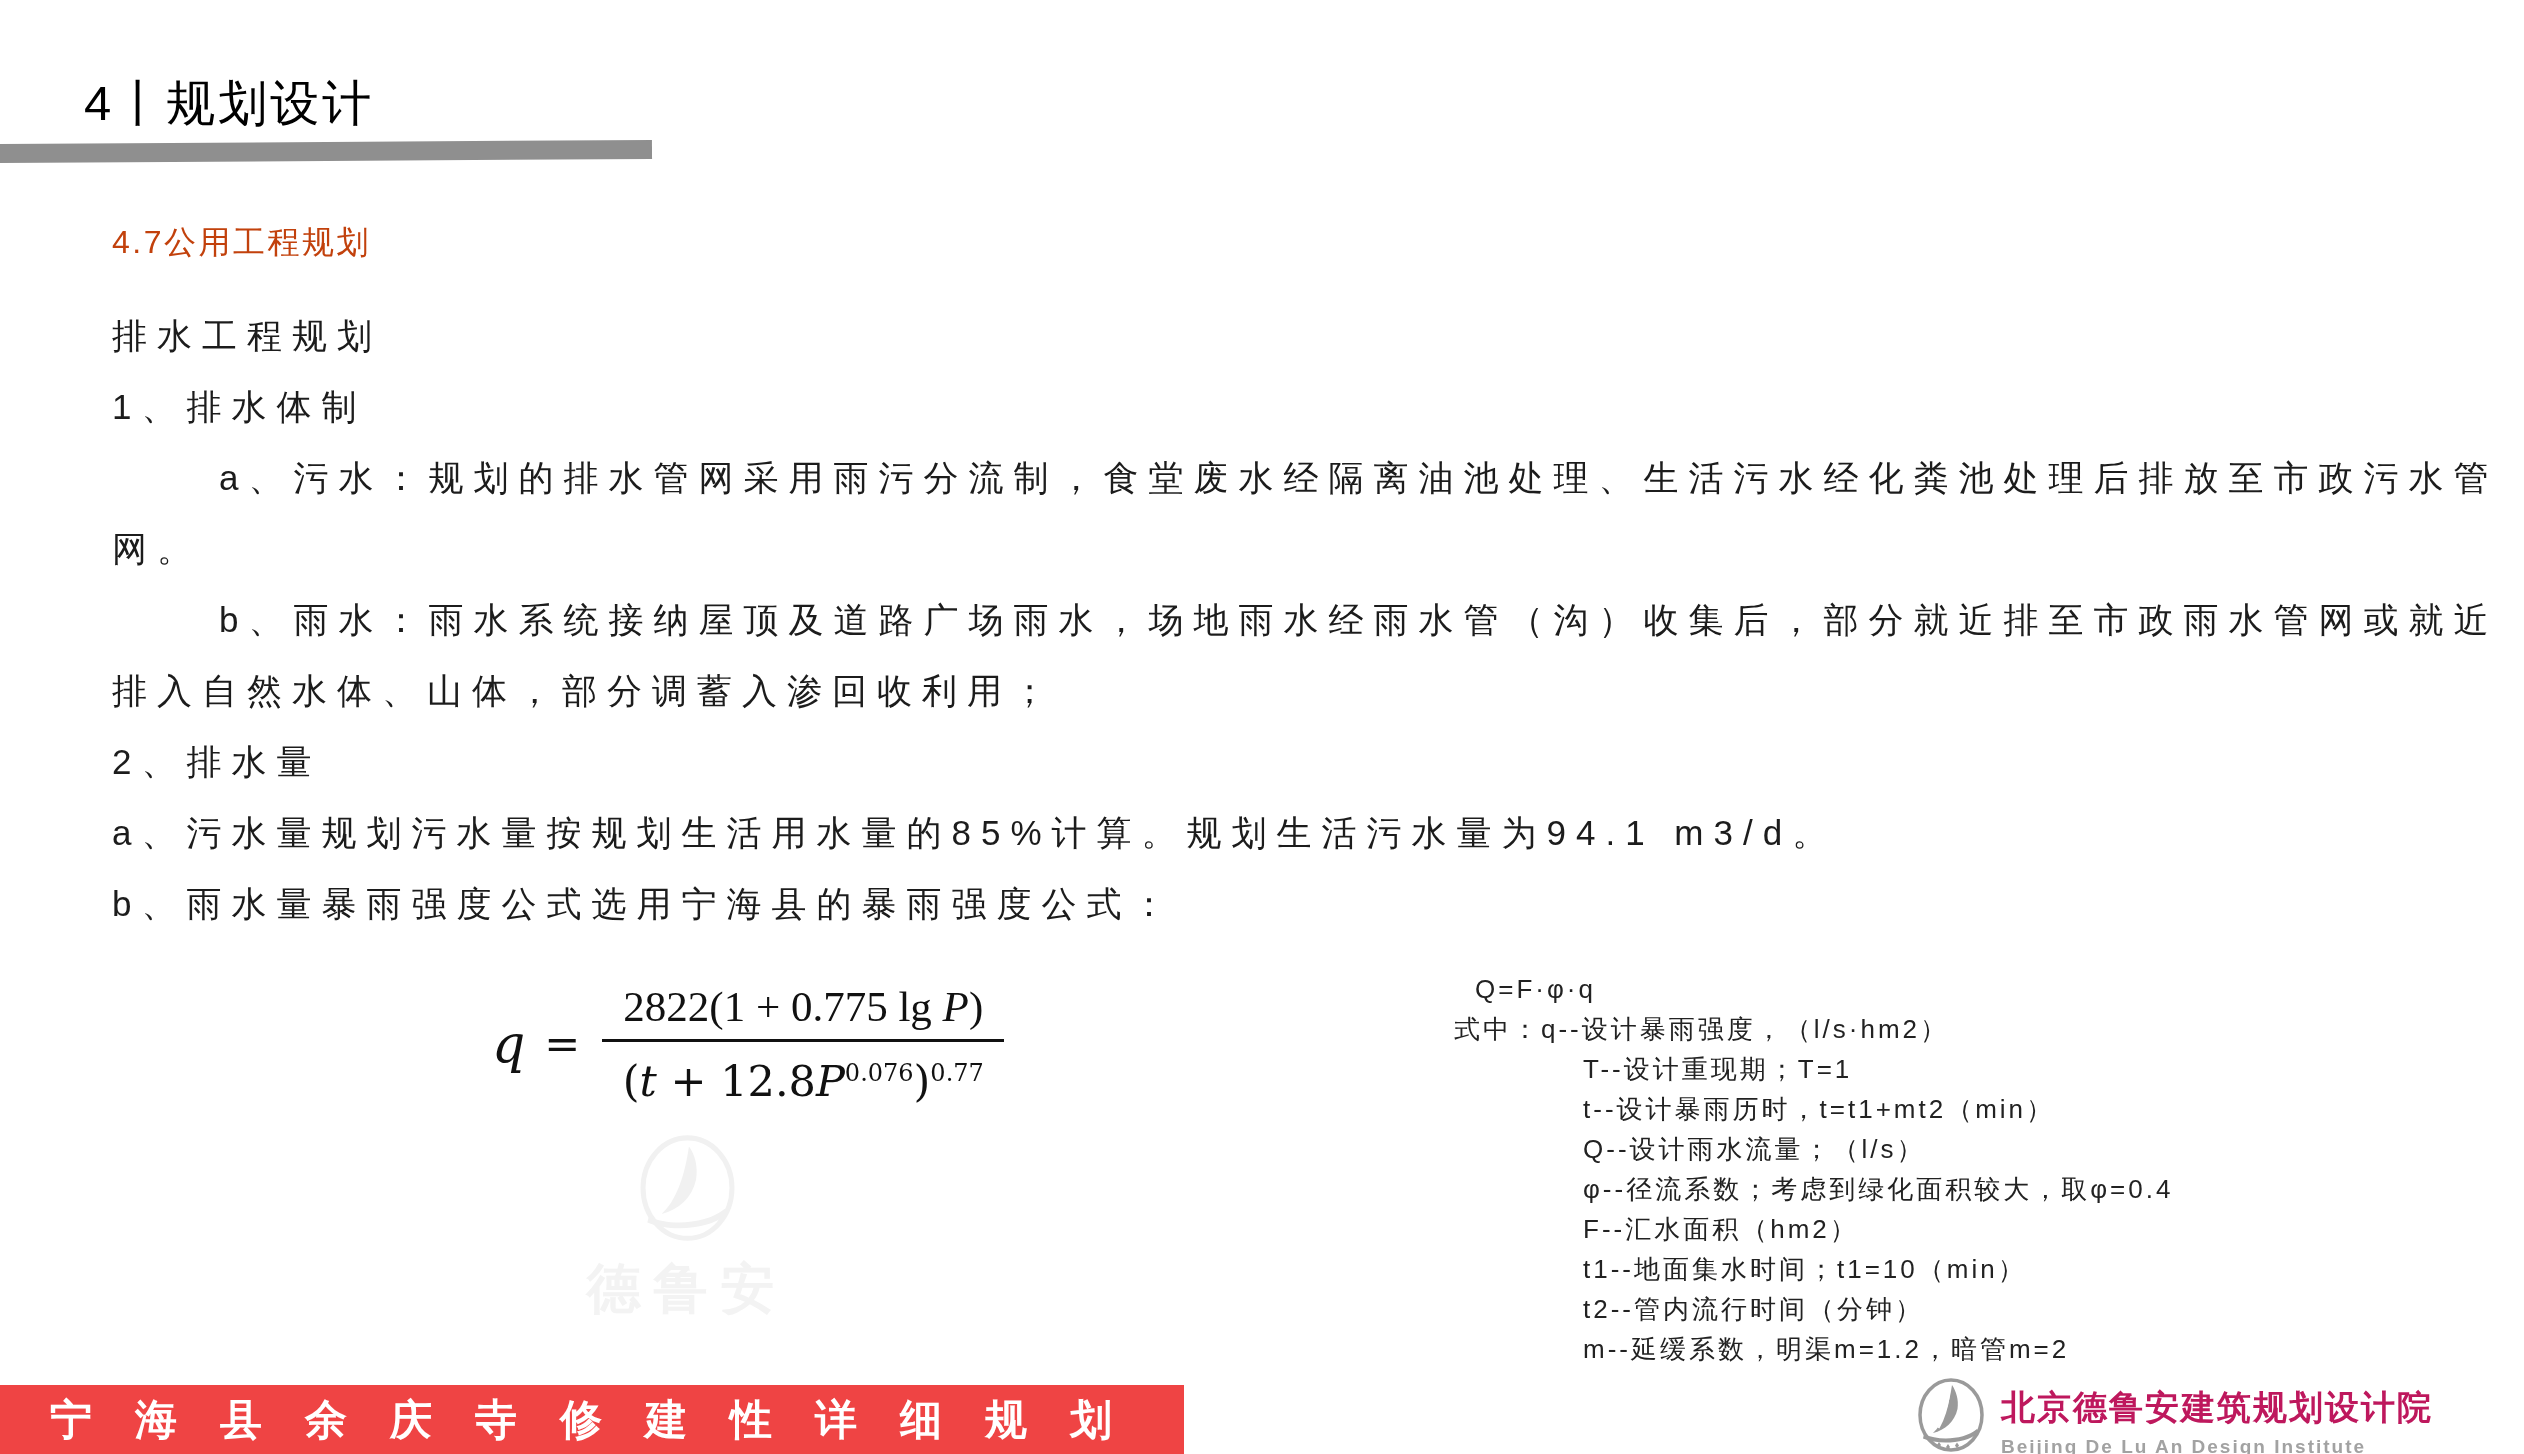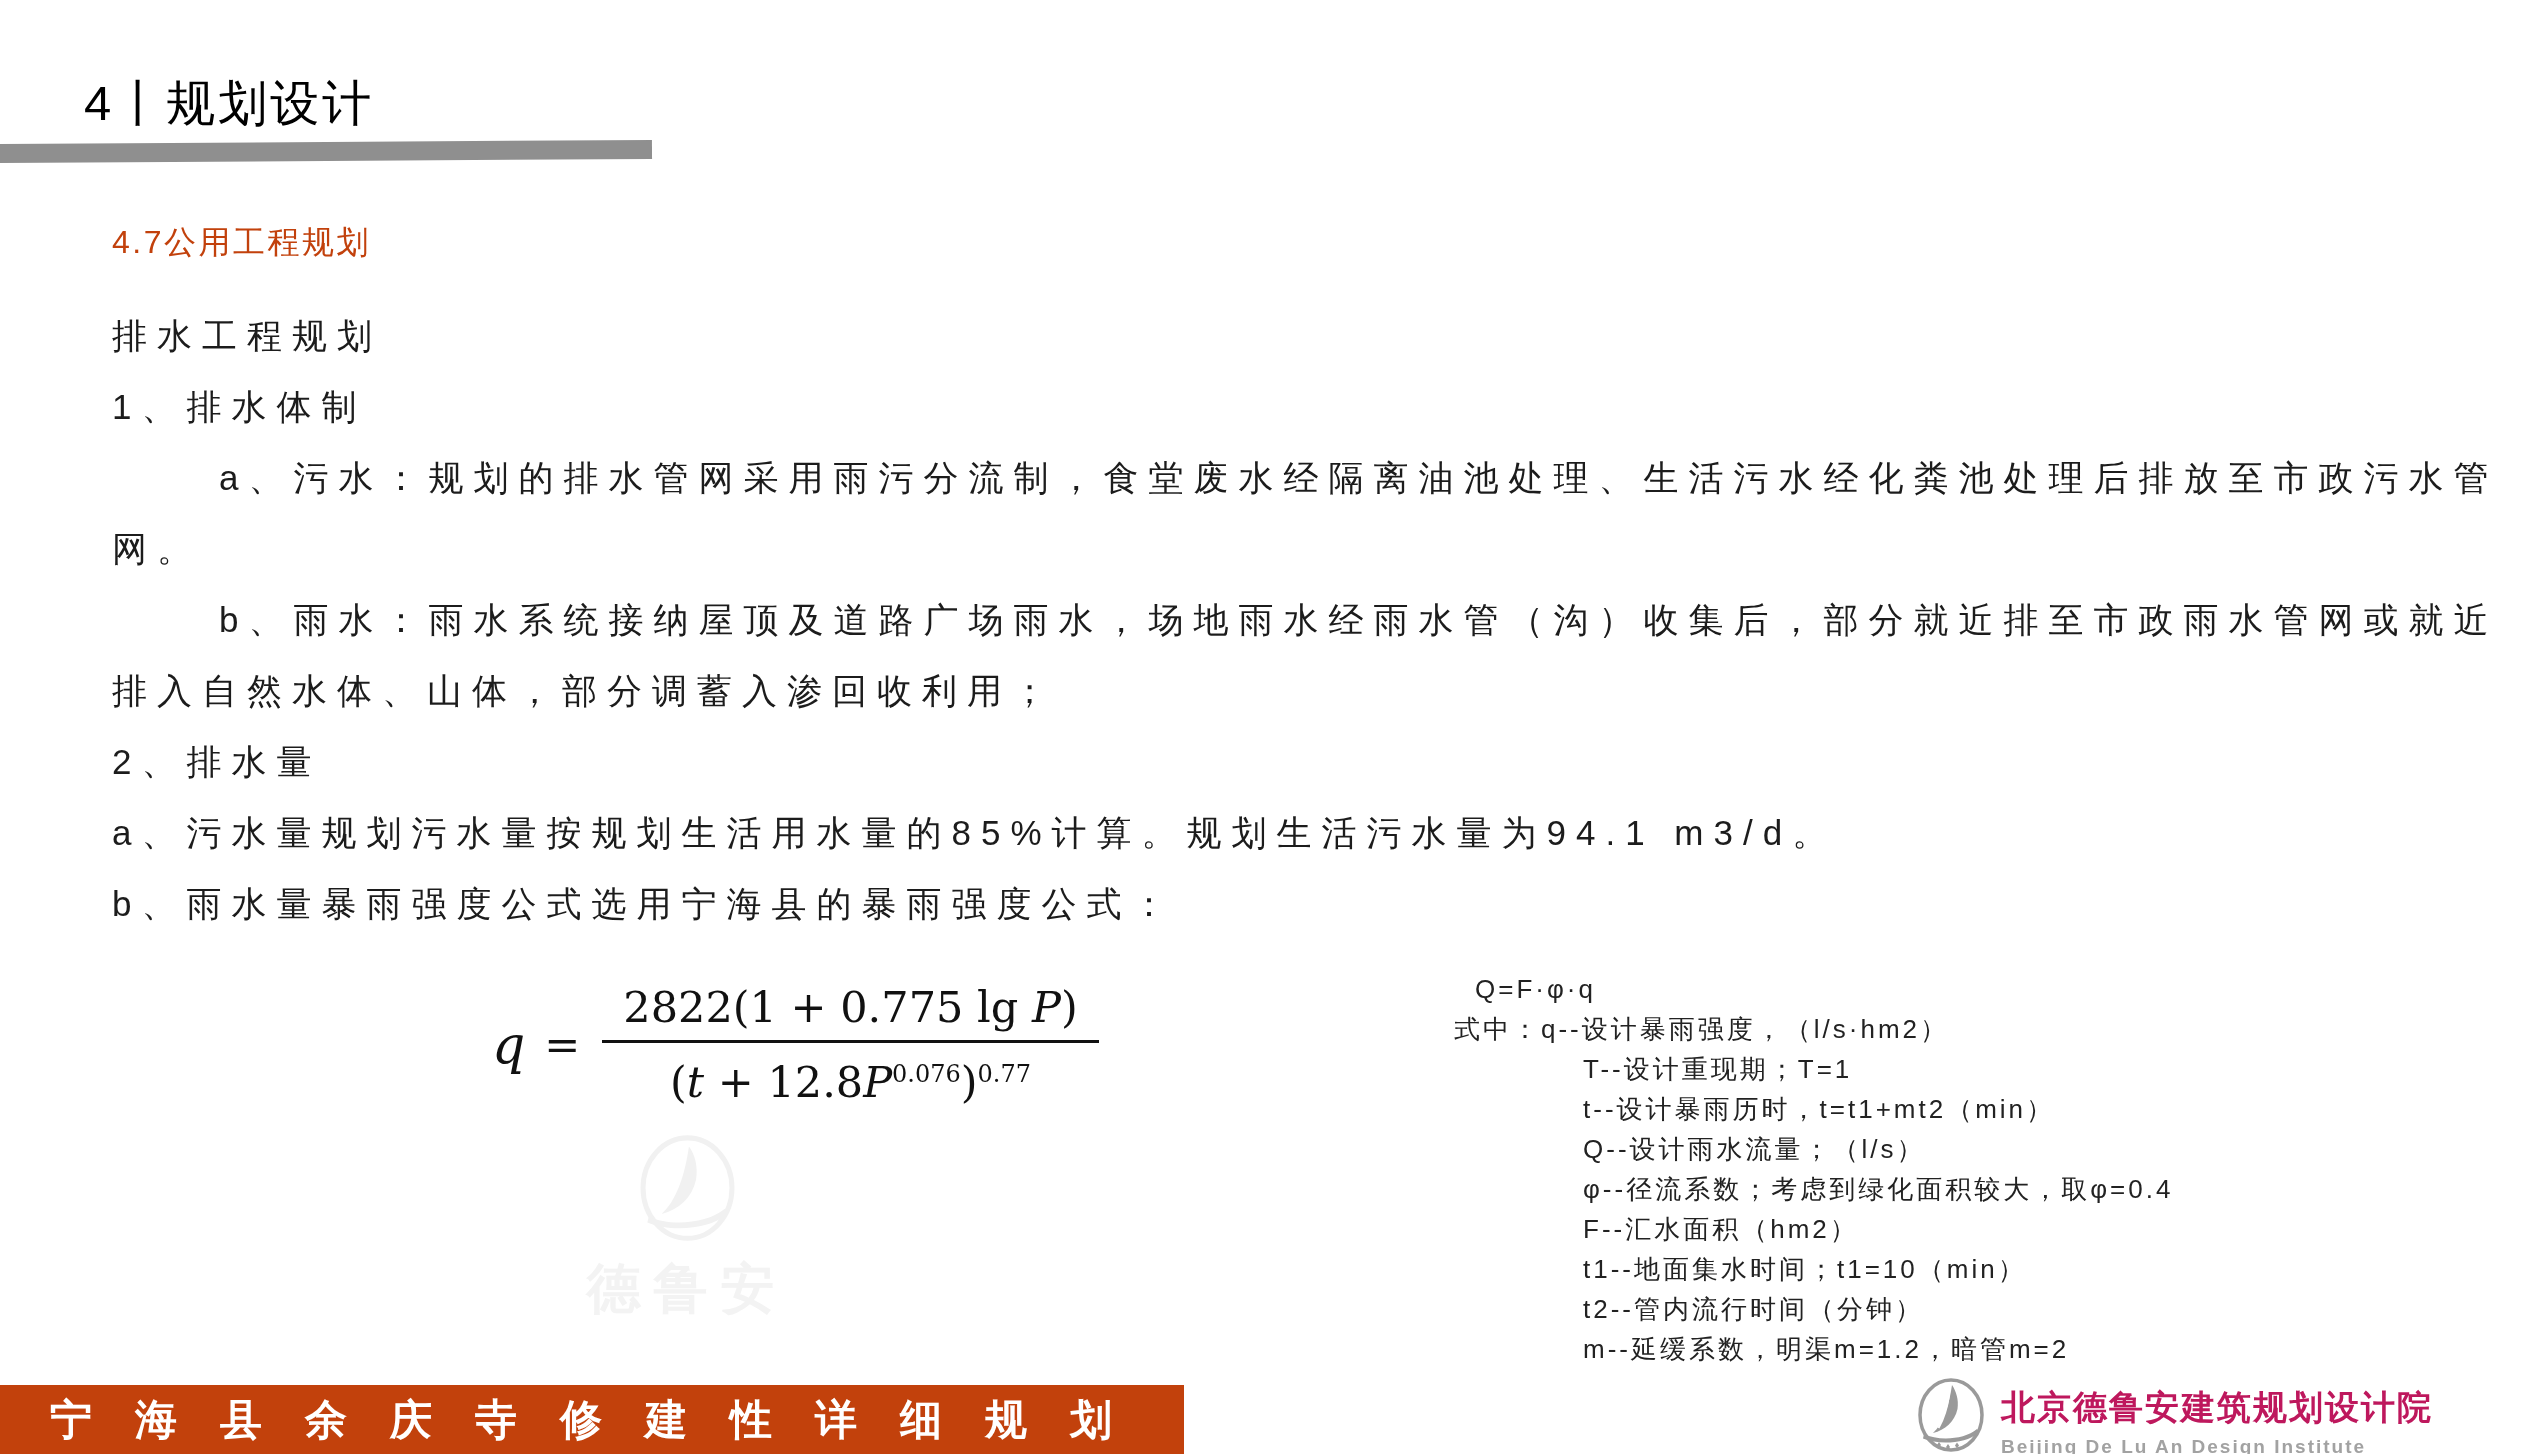--- a/index.html
+++ b/index.html
@@ -26,37 +26,37 @@
   .indent{padding-left:107px;}
   .runin{}
   
   .formula{
     position:absolute;left:492px;top:982px;display:flex;align-items:center;
     font-family:"DejaVu Serif",serif;color:#111;
   }
   .formula-q{font-style:italic;font-size:52px;}
   .formula-eq{font-size:43px;margin:0 22px 0 19px;}
   .frac{display:inline-block;text-align:center;}
-  .frac-num{display:block;font-size:43px;padding:0 21px 8px;border-bottom:3.5px solid #111;white-space:pre;}
+  .frac-num{display:block;font-size:43px;padding:0 21px 8px;border-bottom:3.5px solid #111;white-space:pre;font-family:Liberation Serif, serif;}
   .frac-den{display:block;font-size:43px;padding-top:14px;white-space:pre;}
   .mvar{font-style:italic;}
   .frac sup{font-size:24px;line-height:0;}
   
   .legend{position:absolute;left:1438px;top:969px;font-size:26px;letter-spacing:3px;color:#222;margin-left:16px;}
   .legend-line{height:40px;line-height:40px;white-space:nowrap;}
   .legend-line1{padding-left:21px;}
   .legend-item{padding-left:129px;}
   
   .watermark{position:absolute;left:571px;top:1135px;width:232px;text-align:center;pointer-events:none;}
   .wm-svg{width:119px;height:109px;display:block;margin:0 auto;}
   .wm-text{font-size:54px;letter-spacing:13px;color:#f3f3f3;font-weight:bold;margin-top:9px;white-space:nowrap;}
   
   .banner{
     position:absolute;left:0;top:1385px;width:1184px;height:70px;box-sizing:border-box;
-    background:#c2410c;color:#fff;font-weight:bold;font-size:42px;line-height:70px;
+    background:#ef4444;color:#fff;font-weight:bold;font-size:42px;line-height:70px;
     padding-left:50px;letter-spacing:43px;white-space:nowrap;overflow:hidden;
   }
   
   .logo{position:absolute;left:1916px;top:1378px;display:flex;align-items:flex-start;}
   .logo-svg{width:70px;height:76px;flex:0 0 auto;}
   .logo-textcol{margin-left:15px;padding-top:7px;}
   .logo-cn{font-size:34px;font-weight:bold;color:#be185d;letter-spacing:2px;white-space:nowrap;}
   .logo-en{font-size:19px;font-weight:bold;color:#a2a2a2;letter-spacing:2px;margin-top:5px;white-space:nowrap;}
 </style>
 </head>

